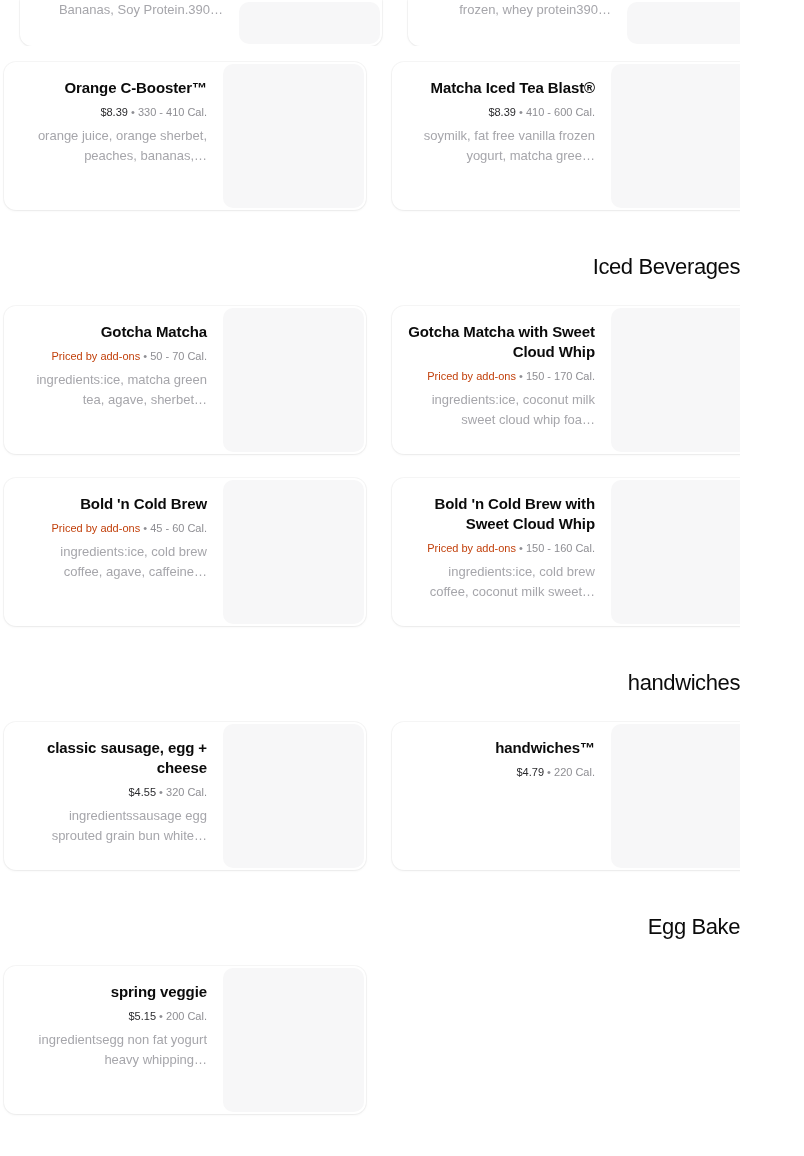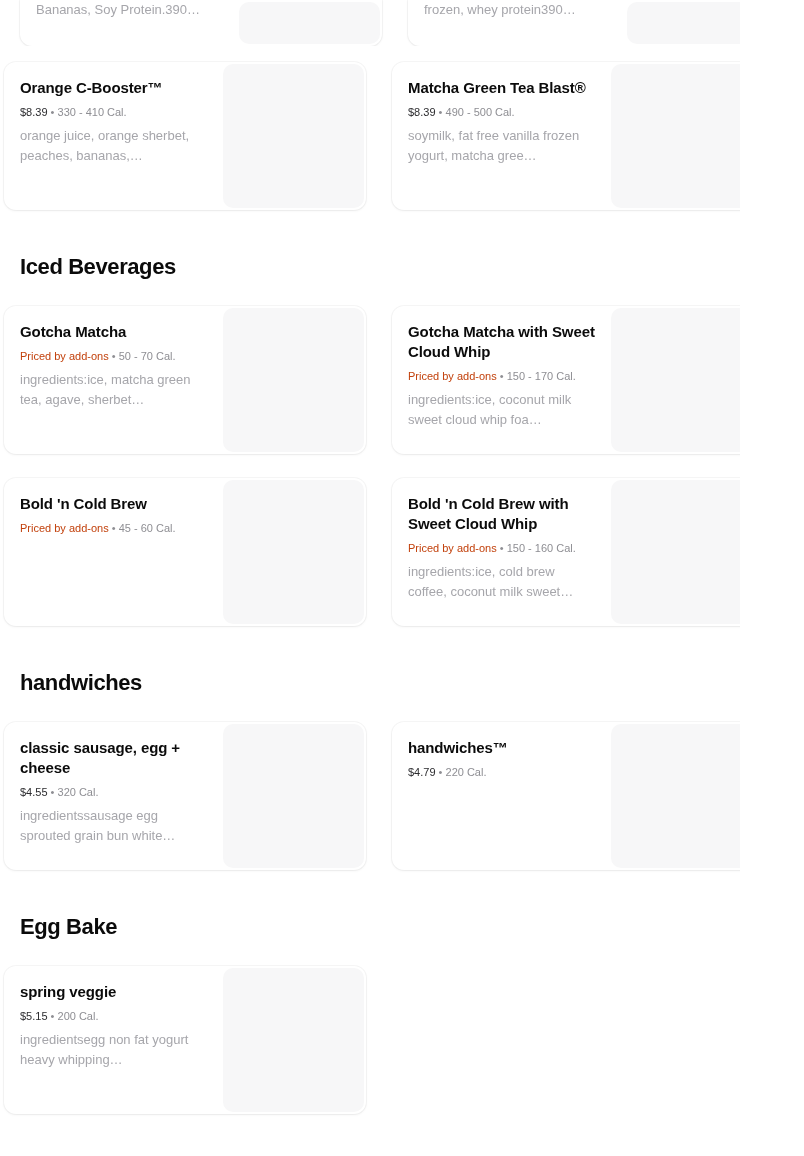--- a/index.html
+++ b/index.html
@@ -2,26 +2,26 @@
 <html><head>
 <meta charset="utf-8">
 <style>
   * { box-sizing: border-box; margin: 0; padding: 0; }
   html, body {
     width: 804px; height: 1156px;
     background: #ffffff;
     font-family: "Liberation Sans", "DejaVu Sans", sans-serif;
     overflow: hidden;
   }
-  .page { position: relative; width: 740px; height: 1156px; overflow: hidden; }
+  .page { position: relative; width: 740px; height: 1156px; overflow: hidden; text-align: right; }
 
   
   .section-heading {
     font-size: 22px;
-    font-weight: 700;
+    font-weight: 400;
     color: #0b0b0b;
     letter-spacing: -0.4px;
     padding: 0 0 0 20px;
   }
 
   
   .card-grid {
     display: grid;
     grid-template-columns: 362px 362px;
     column-gap: 26px;
@@ -131,25 +131,25 @@
             <span class="sep">•</span>
             <span>330 - 410 Cal.</span>
           </div>
           <div class="card-desc">orange juice, orange sherbet, peaches, bananas,…</div>
         </div>
         <div class="card-image"></div>
       </div>
 
       <div class="card">
         <div class="card-body">
-          <div class="card-title">Matcha Green Tea Blast®</div>
+          <div class="card-title">Matcha Iced Tea Blast®</div>
           <div class="card-meta">
             <span class="price">$8.39</span>
             <span class="sep">•</span>
-            <span>490 - 500 Cal.</span>
+            <span>410 - 600 Cal.</span>
           </div>
           <div class="card-desc">soymilk, fat free vanilla frozen yogurt, matcha gree…</div>
         </div>
         <div class="card-image"></div>
       </div>
     </div>
   </div>
 
   <div class="gap-24" style="height:44px"></div>
 
@@ -184,20 +184,21 @@
       </div>
 
       <div class="card">
         <div class="card-body">
           <div class="card-title">Bold 'n Cold Brew</div>
           <div class="card-meta">
             <span class="addons">Priced by add-ons</span>
             <span class="sep">•</span>
             <span>45 - 60 Cal.</span>
           </div>
+          <div class="card-desc">ingredients:ice, cold brew coffee, agave, caffeine…</div>
         </div>
         <div class="card-image"></div>
       </div>
 
       <div class="card">
         <div class="card-body">
           <div class="card-title">Bold 'n Cold Brew with Sweet Cloud Whip</div>
           <div class="card-meta">
             <span class="addons">Priced by add-ons</span>
             <span class="sep">•</span>

